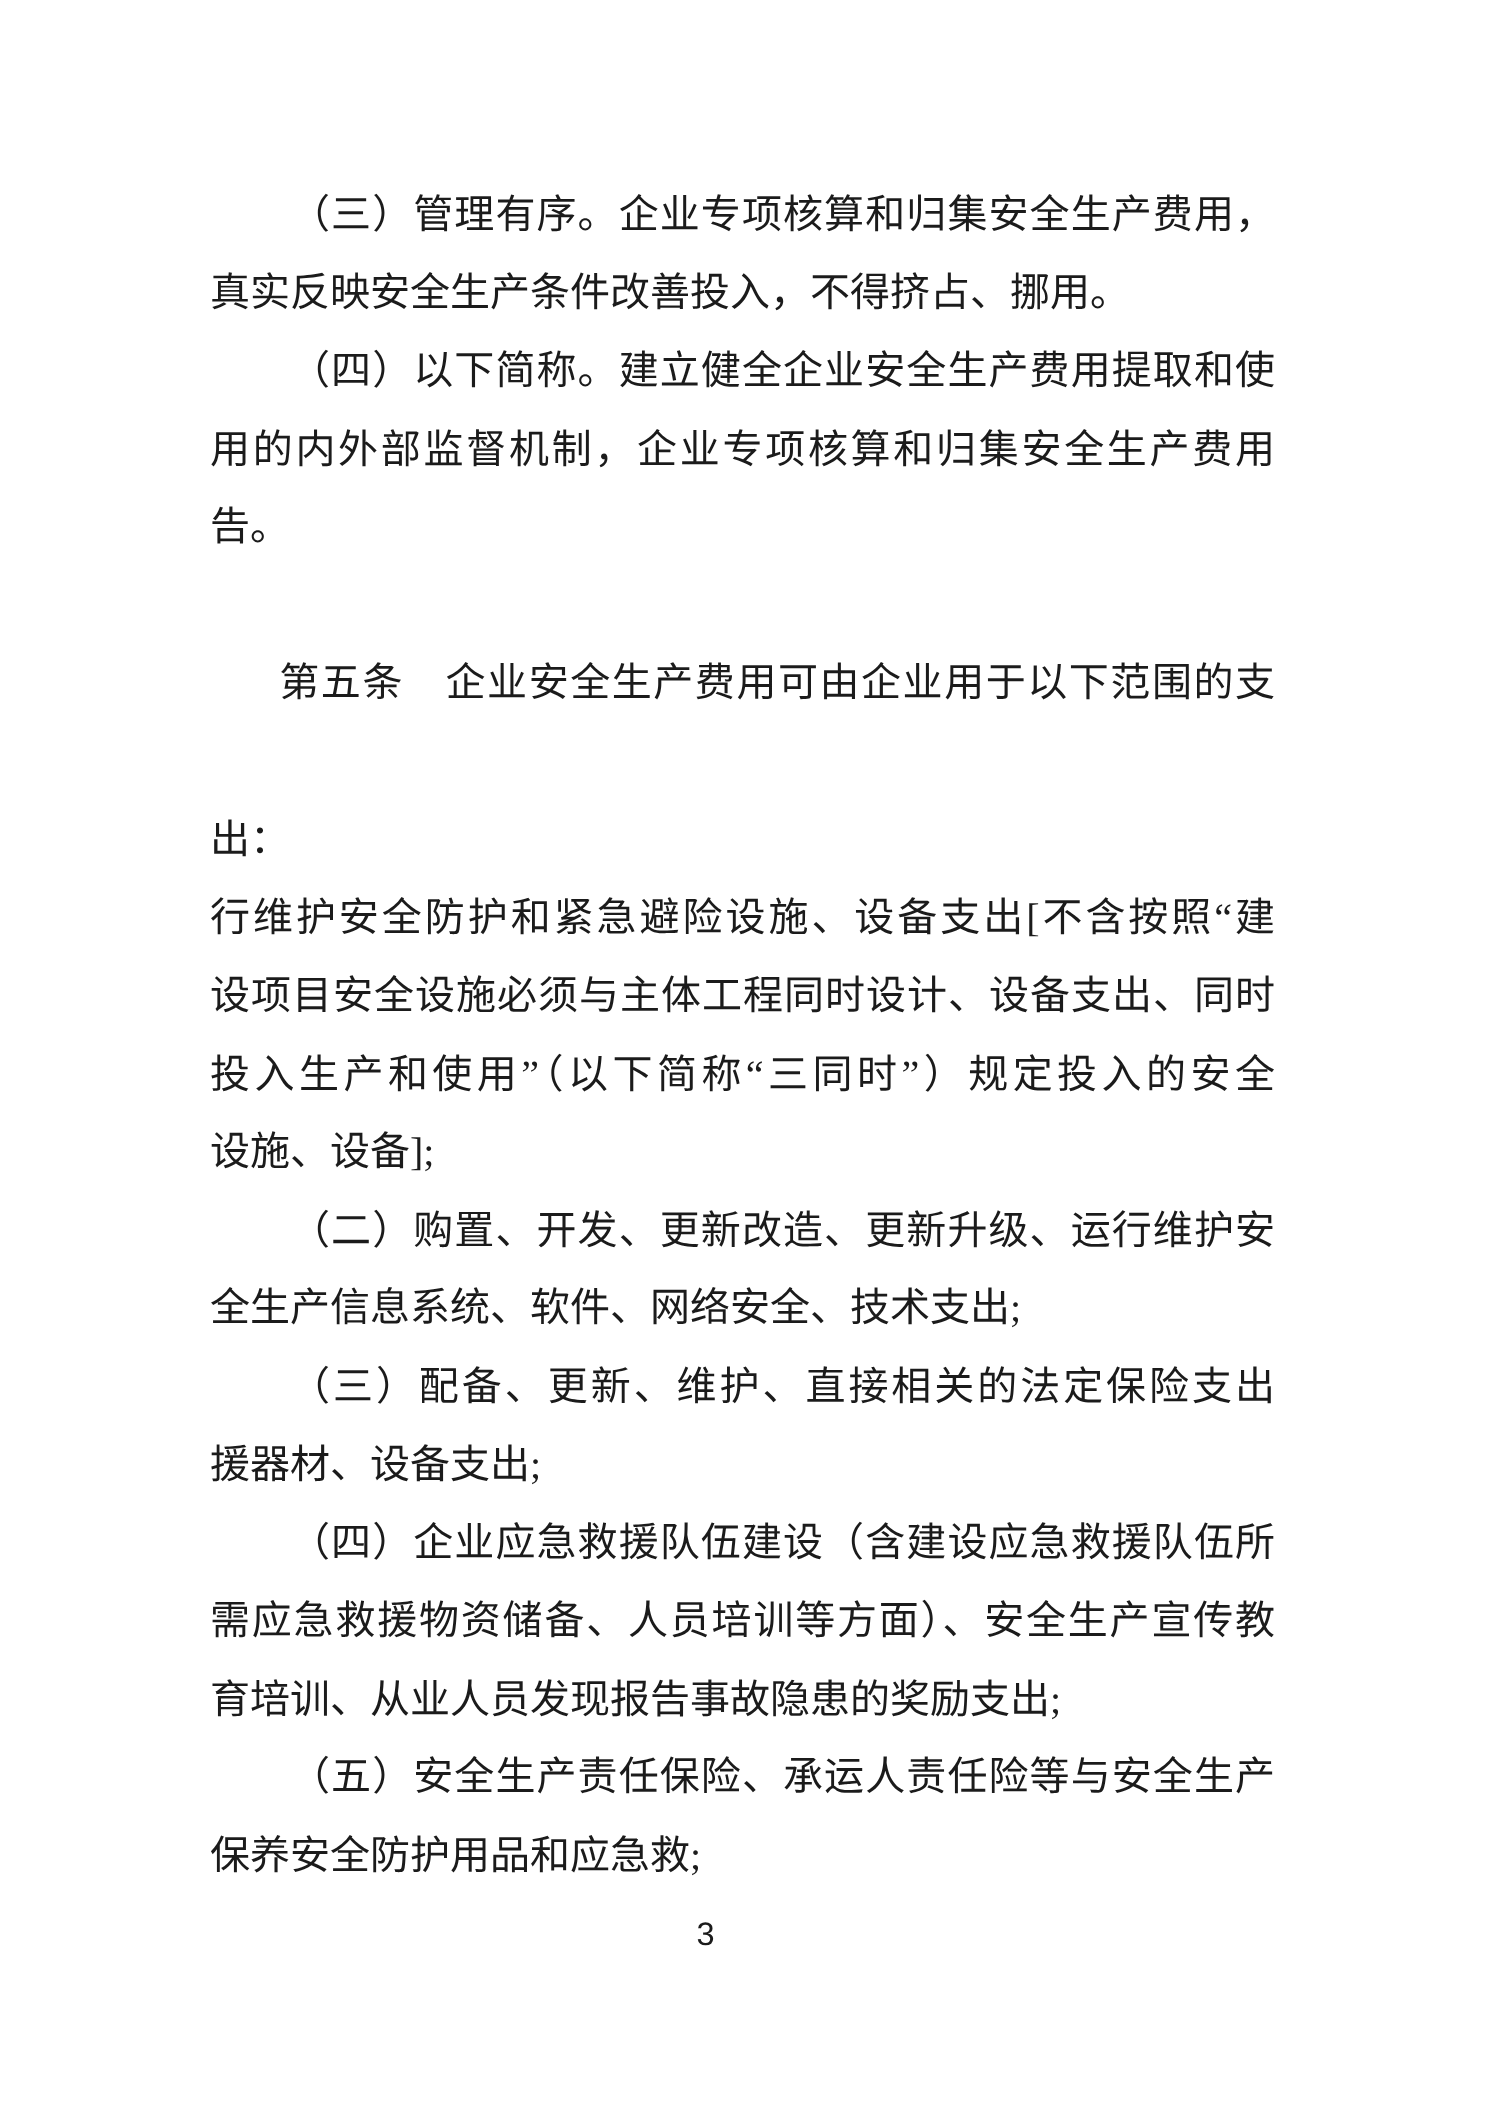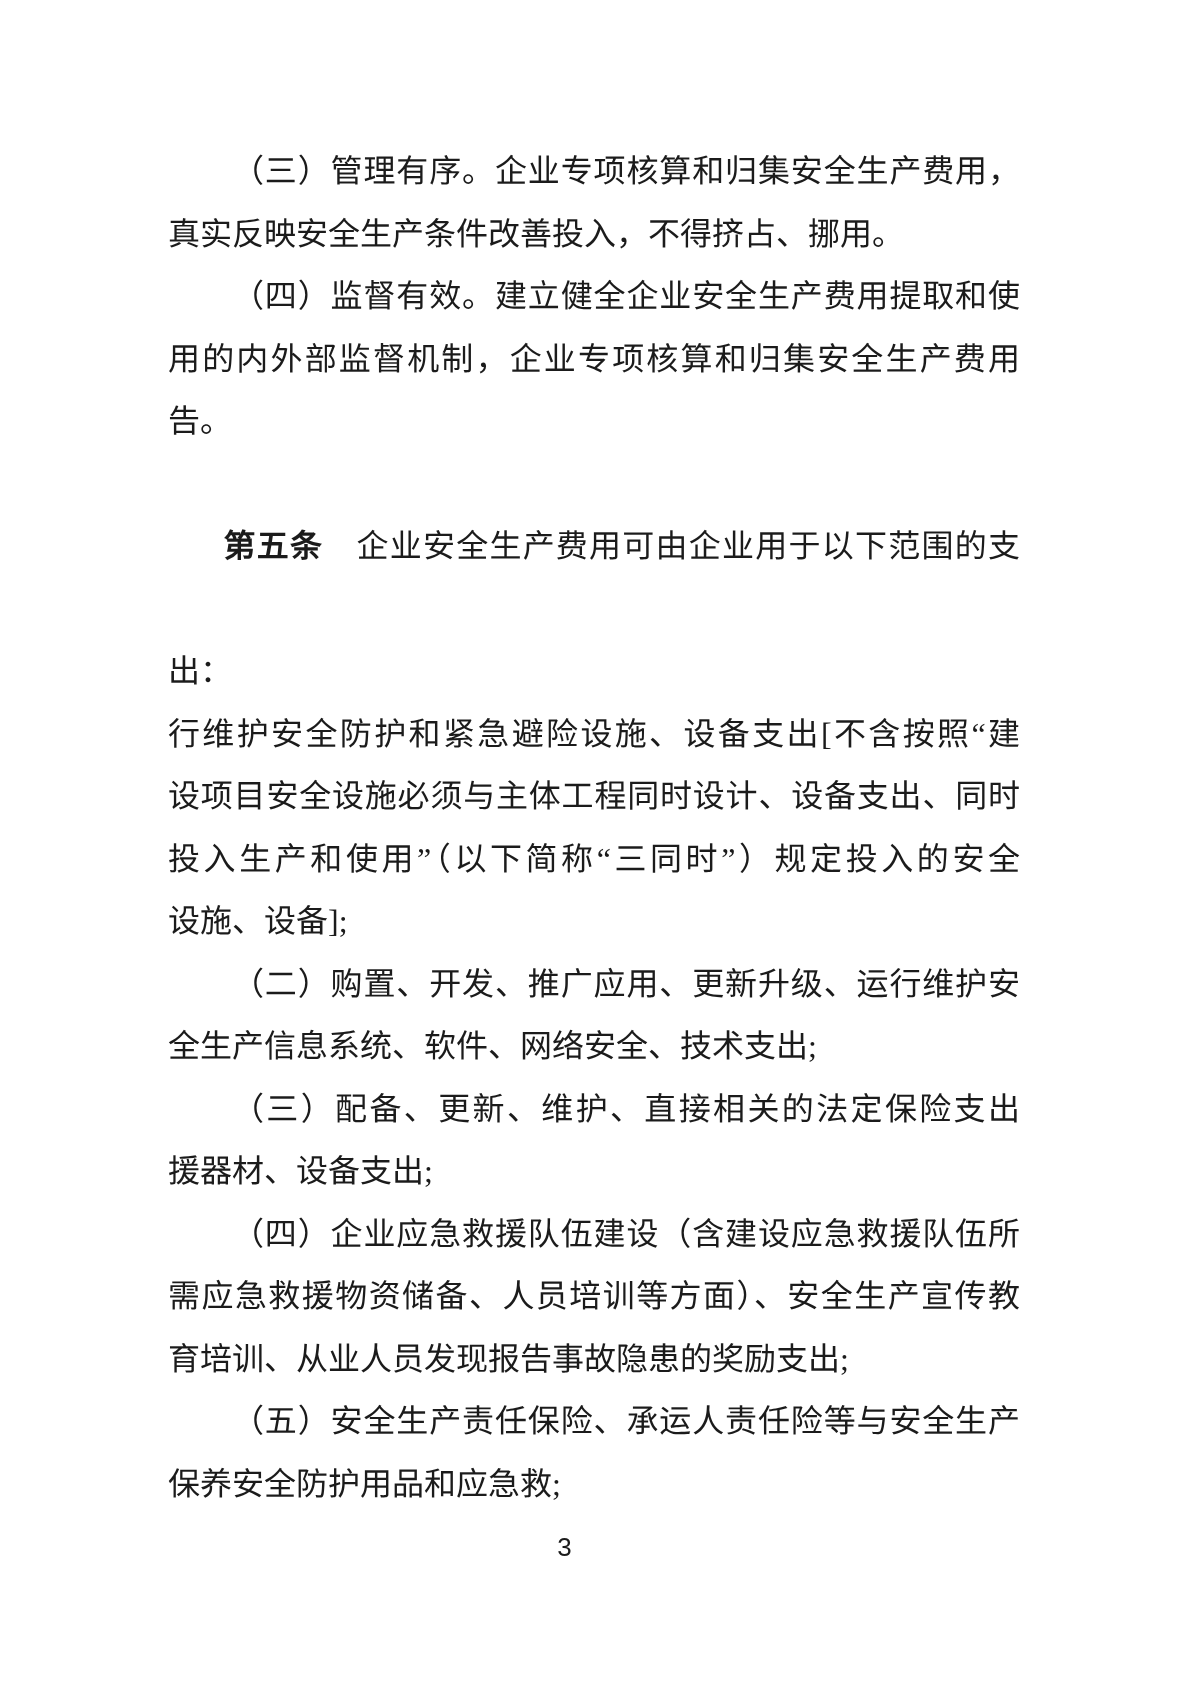--- a/index.html
+++ b/index.html
@@ -30,21 +30,21 @@
   }
   
   .line.fill {
     text-align-last: justify;
   }
   
   .line.indent {
     text-indent: 2em;
   }
   .term-bold {
-    font-weight: 700;
+    font-weight: 400;
   }
   .page-footer {
     position: absolute;
     left: 0;
     top: 1532px;
     width: 100%;
     text-align: center;
   }
   .page-number {
     font-family: "Liberation Sans", sans-serif;
@@ -53,32 +53,32 @@
     color: #1b1b1b;
   }
 </style>
 </head>
 <body>
 
 <div class="page">
   <main class="text-block">
     <div class="line indent fill">（三）管理有序。企业专项核算和归集安全生产费用，</div>
     <div class="line">真实反映安全生产条件改善投入，不得挤占、挪用。</div>
-    <div class="line indent fill">（四）监督有效。建立健全企业安全生产费用提取和使</div>
+    <div class="line indent fill">（四）以下简称。建立健全企业安全生产费用提取和使</div>
     <div class="line fill">用的内外部监督机制，企业专项核算和归集安全生产费用</div>
     <div class="line">告。</div>
     <div class="line indent fill">
       <span class="term-bold">第五条</span><span>　企业安全生产费用可由企业用于以下范围的支</span>
     </div>
     <div class="line">出：</div>
     <div class="line fill">行维护安全防护和紧急避险设施、设备支出[不含按照“建</div>
     <div class="line fill">设项目安全设施必须与主体工程同时设计、设备支出、同时</div>
     <div class="line fill">投入生产和使用”（以下简称“三同时”）规定投入的安全</div>
     <div class="line">设施、设备];</div>
-    <div class="line indent fill">（二）购置、开发、推广应用、更新升级、运行维护安</div>
+    <div class="line indent fill">（二）购置、开发、更新改造、更新升级、运行维护安</div>
     <div class="line">全生产信息系统、软件、网络安全、技术支出;</div>
     <div class="line indent fill">（三）配备、更新、维护、直接相关的法定保险支出</div>
     <div class="line">援器材、设备支出;</div>
     <div class="line indent fill">（四）企业应急救援队伍建设（含建设应急救援队伍所</div>
     <div class="line fill">需应急救援物资储备、人员培训等方面）、安全生产宣传教</div>
     <div class="line">育培训、从业人员发现报告事故隐患的奖励支出;</div>
     <div class="line indent fill">（五）安全生产责任保险、承运人责任险等与安全生产</div>
     <div class="line">保养安全防护用品和应急救;</div>
   </main>
   <footer class="page-footer">

